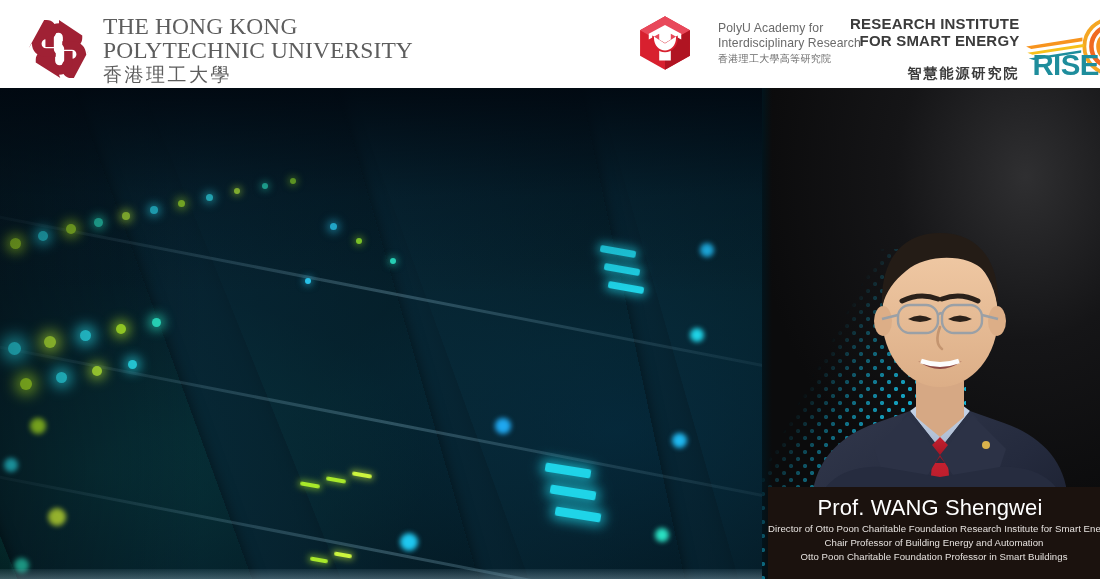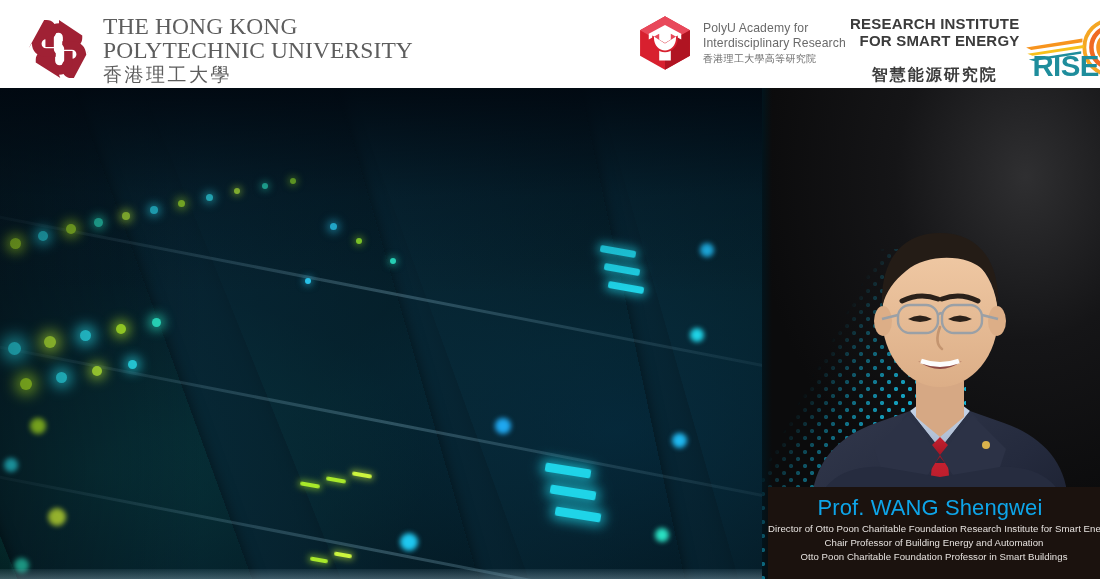--- a/index.html
+++ b/index.html
@@ -60,21 +60,21 @@
     white-space: nowrap;
   }
 
   
   .pair-lockup {
     position: absolute;
     left: 636px;
     top: 14px;
     display: flex;
     align-items: center;
-    gap: 9px;
+    gap: 24px;
   }
   .pair-cube { width: 58px; height: 58px; display: block; }
   .pair-words { line-height: 1.22; }
   .pair-en {
     display: block;
     font-family: "Liberation Sans", sans-serif;
     font-size: 12.2px;
     color: #6a6a6a;
     white-space: nowrap;
     letter-spacing: 0.1px;
@@ -103,26 +103,25 @@
     font-size: 15px;
     font-weight: bold;
     color: #3b3b3b;
     letter-spacing: 0.2px;
     white-space: nowrap;
   }
   .rise-zh {
     display: block;
     margin-top: 16px;
     font-family: "DejaVu Sans", sans-serif;
-    font-size: 16px;
+    font-size: 14px;
     font-weight: bold;
     color: #3b3b3b;
     letter-spacing: 2px;
     white-space: nowrap;
-    text-align: center;
   }
   .rise-mark { width: 128px; height: 62px; display: block; margin-left: 2px; }
 
   
   .hero {
     position: absolute;
     left: 0; top: 88px;
     width: 1100px;
     height: 491px;
     overflow: hidden;
@@ -239,21 +238,21 @@
     z-index: 25;
     text-align: center;
     color: #ffffff;
     box-sizing: border-box;
     padding-top: 8px;
   }
   .caption-name {
     font-size: 22px;
     line-height: 1.15;
     letter-spacing: 0.1px;
-    color: #0ea5e9;
+    color: #ffffff;
     margin: 0 8px 2px 0;
     font-weight: normal;
   }
   .caption-role {
     font-size: 9.6px;
     line-height: 1.42;
     color: #e6e2df;
     margin: 0;
     letter-spacing: 0.05px;
     white-space: nowrap;

